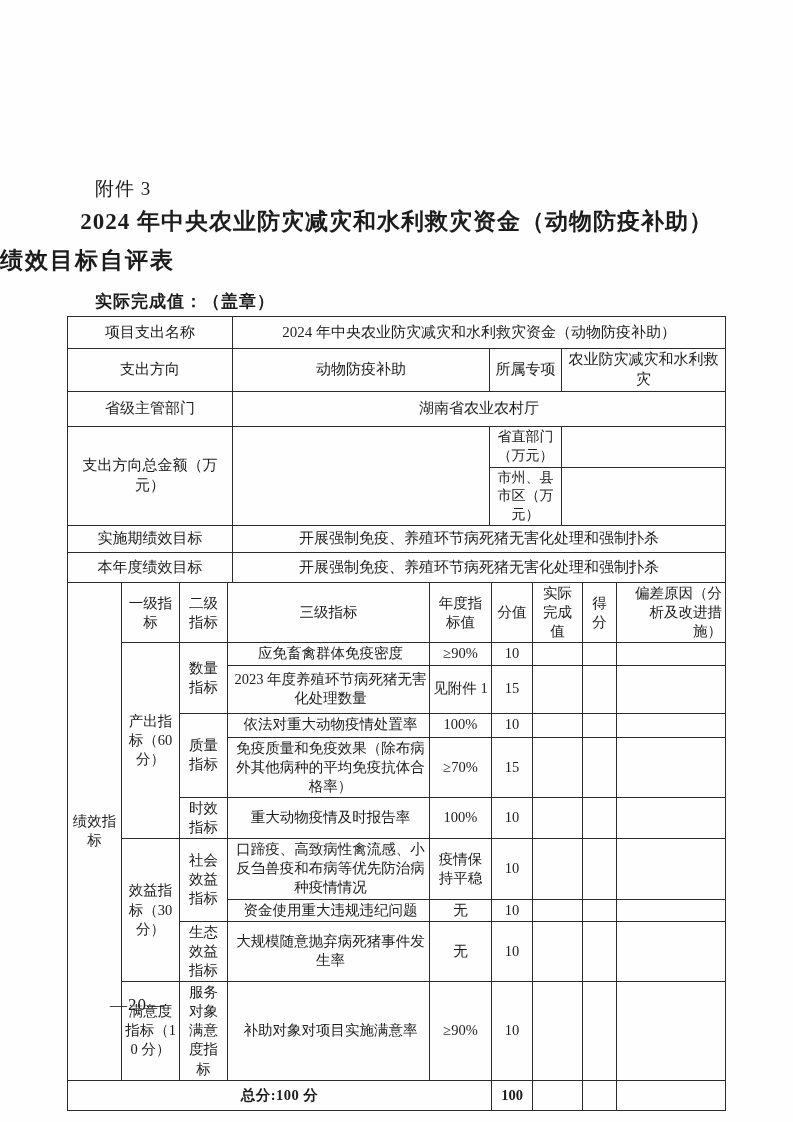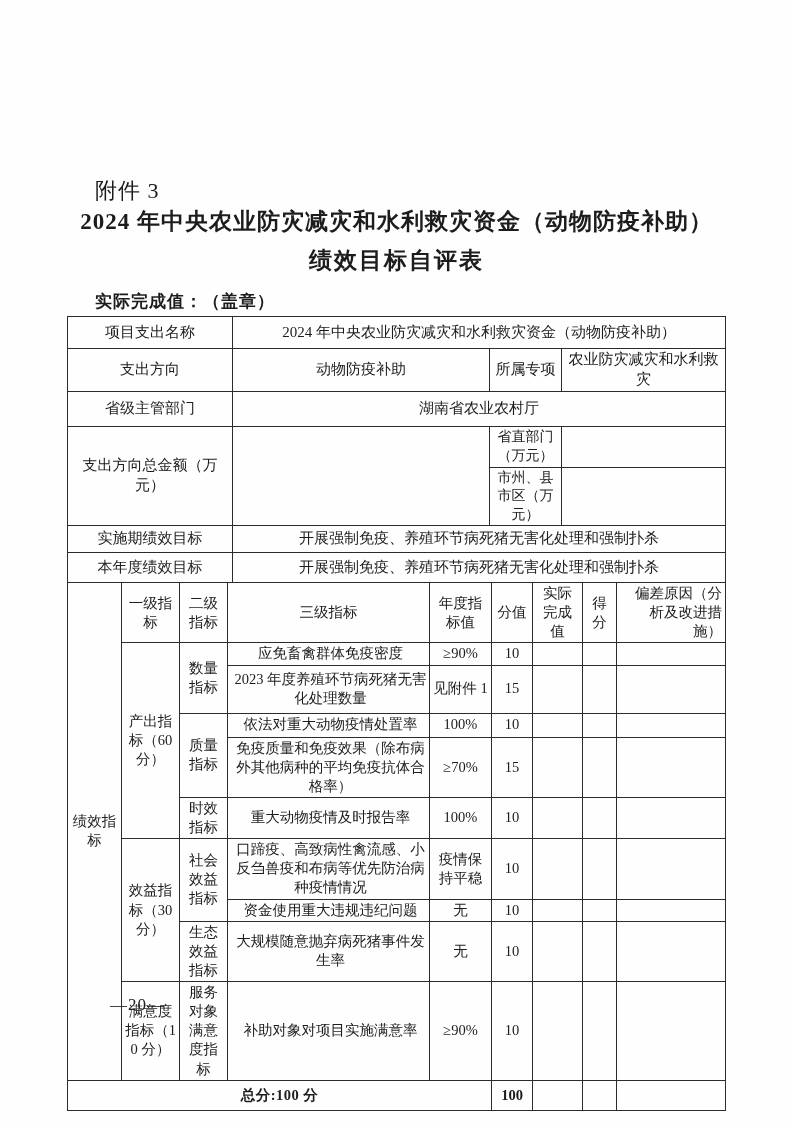--- a/index.html
+++ b/index.html
@@ -9,29 +9,29 @@
     font-family:"Liberation Serif","DejaVu Serif",serif;
     color:#1c1c1c;
     -webkit-font-smoothing:antialiased;
   }
   .page{
     position:relative;width:793px;height:1122px;
     background:#fefefe;overflow:hidden;
   }
   .attachment{
     position:absolute;left:95px;top:176px;
-    font-size:22px;letter-spacing:1px;
+    font-size:19px;letter-spacing:1px;
   }
   .title1{
     position:absolute;left:0;top:206px;width:793px;
     text-align:center;font-size:23px;font-weight:bold;letter-spacing:1px;
   }
   .title2{
     position:absolute;left:0;top:245px;width:793px;
-    text-align:center;font-size:23px;font-weight:bold;letter-spacing:2px;
+    font-size:23px;font-weight:bold;letter-spacing:2px;
   }
   .fill-unit{
     position:absolute;left:95px;top:290px;
     font-size:17px;font-weight:bold;letter-spacing:1px;
   }
   .tables{position:absolute;left:67px;top:316px;width:577px;}
   table{
     border-collapse:collapse;table-layout:fixed;width:658px;
     background:#fefefe;
   }

